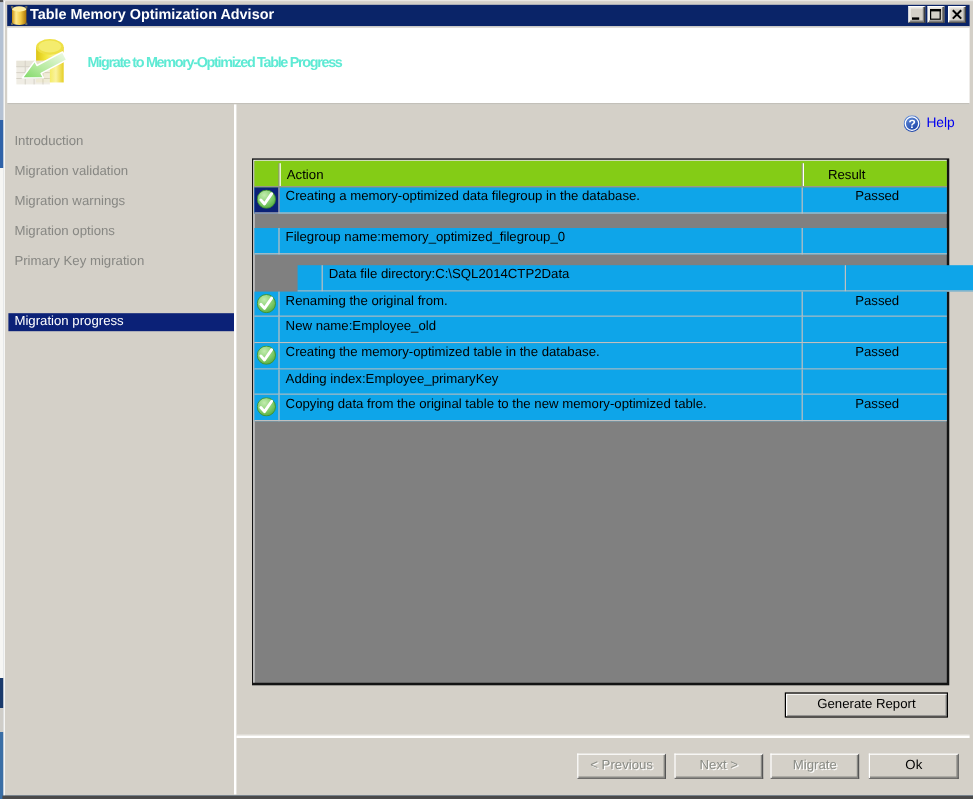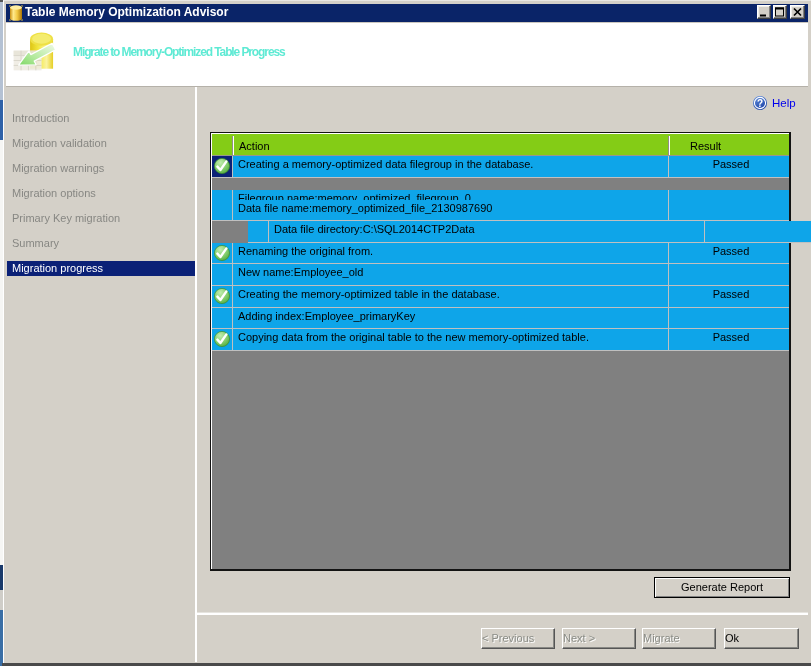--- a/index.html
+++ b/index.html
@@ -59,21 +59,21 @@
   box-shadow: inset 1px 1px 0 #ffffff, inset -1px -1px 0 #808080;
   font-size:11px; text-align:center; line-height:19px; color:#000; }
 
 
 #hsep1 { left:197px; top:612px; width:611px; height:1px; background:#e6e4df; }
 #hsep2 { left:197px; top:613px; width:611px; height:2px; background:#ffffff; }
 .btn { top:628px; height:21px; background:#d4d0c8;
   border-top:1px solid #ffffff; border-left:1px solid #ffffff;
   border-right:1px solid #555555; border-bottom:1px solid #555555;
   box-shadow: inset -1px -1px 0 #888884;
-  font-size:11px; text-align:left; line-height:19px; }
+  font-size:11px; text-align:center; line-height:19px; }
 .btn.dis { color:#8b8d87; text-shadow:1px 1px 0 #ffffff; }
 #b-prev { left:481px; width:74px; }
 #b-next { left:562px; width:74px; }
 #b-migr { left:642px; width:74px; }
 #b-ok { left:724px; width:75px; color:#000; }
 </style>
 </head>
 <body>
 <div class="abs" id="left-sliver"></div>
 <div class="abs" style="left:0;top:0;width:3px;height:2px;background:#565656;"></div>
@@ -147,21 +147,20 @@
   <path d="M48.9 21 L53.1 29 L27.1 42.8 L29.4 47.2 L8 47.5 L20.6 30.4 L22.9 34.8 Z" fill="url(#arrowg)" stroke="#ffffff" stroke-width="1.5" stroke-linejoin="round"></path>
 </svg>
 <div class="abs" id="headtitle">Migrate to Memory-Optimized Table Progress</div>
 
 <div class="abs" id="sidebar">
   <div class="nav" style="top:8px;">Introduction</div>
   <div class="nav" style="top:33px;">Migration validation</div>
   <div class="nav" style="top:58px;">Migration warnings</div>
   <div class="nav" style="top:83px;">Migration options</div>
   <div class="nav" style="top:108px;">Primary Key migration</div>
-  <div class="nav" style="top:133px;">Summary</div>
   <div class="nav sel" style="top:158px;">Migration progress</div>
 </div>
 <div class="abs" id="vsep"></div>
 
 <svg class="abs" id="helpicon" width="14" height="14" viewBox="0 0 14 14">
   <defs>
       <linearGradient id="hg" x1="0" y1="0" x2="0.6" y2="1">
     <stop offset="0" stop-color="#6f9ae0"></stop>
         <stop offset="1" stop-color="#1a41a8"></stop>
       </linearGradient>
@@ -191,26 +190,20 @@
         <div class="gcell-a">Creating a memory-optimized data filegroup in the database.</div>
         <div class="gcell-r">Passed</div>
         <div class="sep"></div>
       </div>
     <div class="grow" style="top:44px;height:22px;margin-top:12px;">
         <div class="gcell-i"></div>
         <div class="gcell-a">Filegroup name:memory_optimized_filegroup_0</div>
         <div class="gcell-r"></div>
         <div class="sep"></div>
       </div>
-    <div class="grow" style="top:66px;height:21px;">
-        <div class="gcell-i"></div>
-        <div class="gcell-a">Data file name:memory_optimized_file_2130987690</div>
-        <div class="gcell-r"></div>
-        <div class="sep"></div>
-      </div>
     <div class="grow" style="top:87px;height:22px;margin-left:36px;">
         <div class="gcell-i"></div>
         <div class="gcell-a">Data file directory:C:\SQL2014CTP2Data</div>
         <div class="gcell-r"></div>
         <div class="sep"></div>
       </div>
     <div class="grow" style="top:109px;height:21px;">
         <div class="gcell-i">
           <svg class="check" width="16" height="16" viewBox="0 0 16 16">
             <defs>

